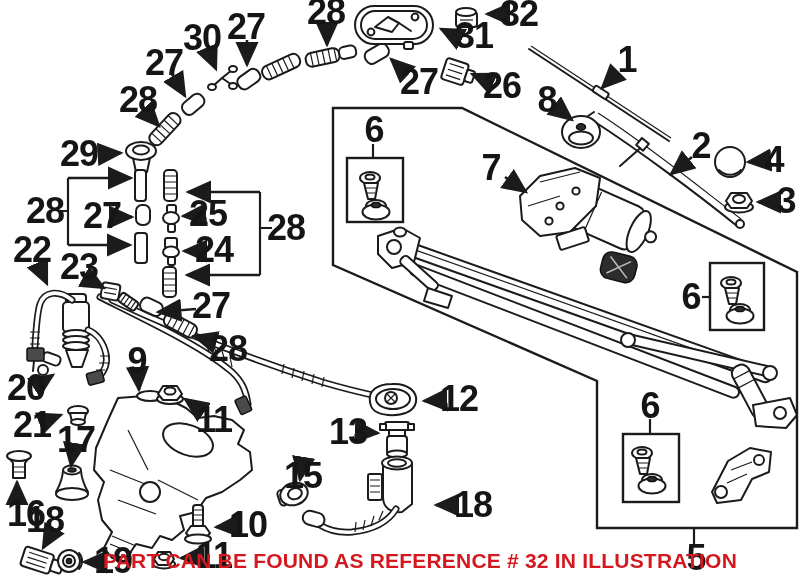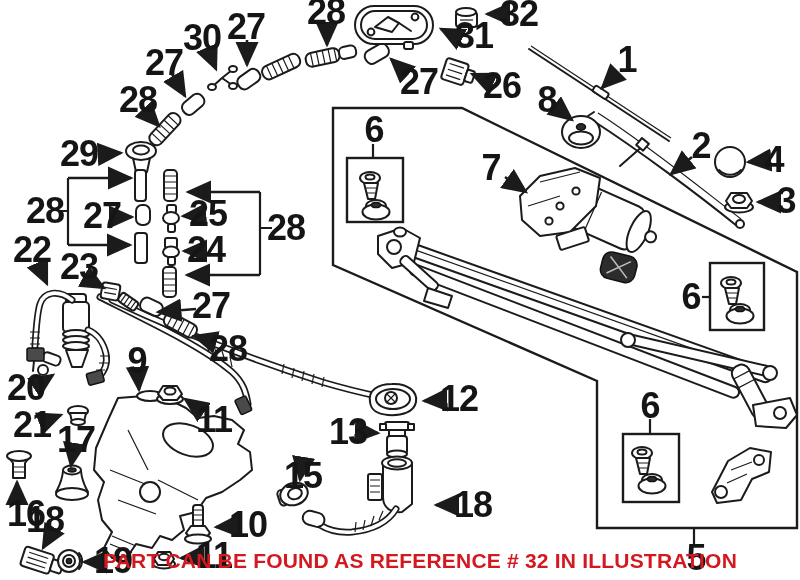--- a/index.html
+++ b/index.html
@@ -444,21 +444,21 @@
 <span class="callout" style="left:473px;top:505px">18</span>
 <span class="callout" style="left:303px;top:476px">15</span>
 <span class="callout" style="left:26px;top:514px">16</span>
 <span class="callout" style="left:76px;top:440px">17</span>
 <span class="callout" style="left:45px;top:520px">18</span>
 <span class="callout" style="left:113px;top:561px">19</span>
 <span class="callout" style="left:26px;top:388px">20</span>
 <span class="callout" style="left:32px;top:425px">21</span>
 <span class="callout" style="left:32px;top:250px">22</span>
 <span class="callout" style="left:79px;top:267px">23</span>
-<span class="callout" style="left:206px;top:250px">24</span>
+<span class="callout" style="left:214px;top:250px">24</span>
 <span class="callout" style="left:208px;top:214px">25</span>
 <span class="callout" style="left:502px;top:86px">26</span>
 <span class="callout" style="left:164px;top:63px">27</span>
 <span class="callout" style="left:246px;top:27px">27</span>
 <span class="callout" style="left:419px;top:82px">27</span>
 <span class="callout" style="left:102px;top:216px">27</span>
 <span class="callout" style="left:211px;top:306px">27</span>
 <span class="callout" style="left:138px;top:100px">28</span>
 <span class="callout" style="left:326px;top:12px">28</span>
 <span class="callout" style="left:45px;top:211px">28</span>

